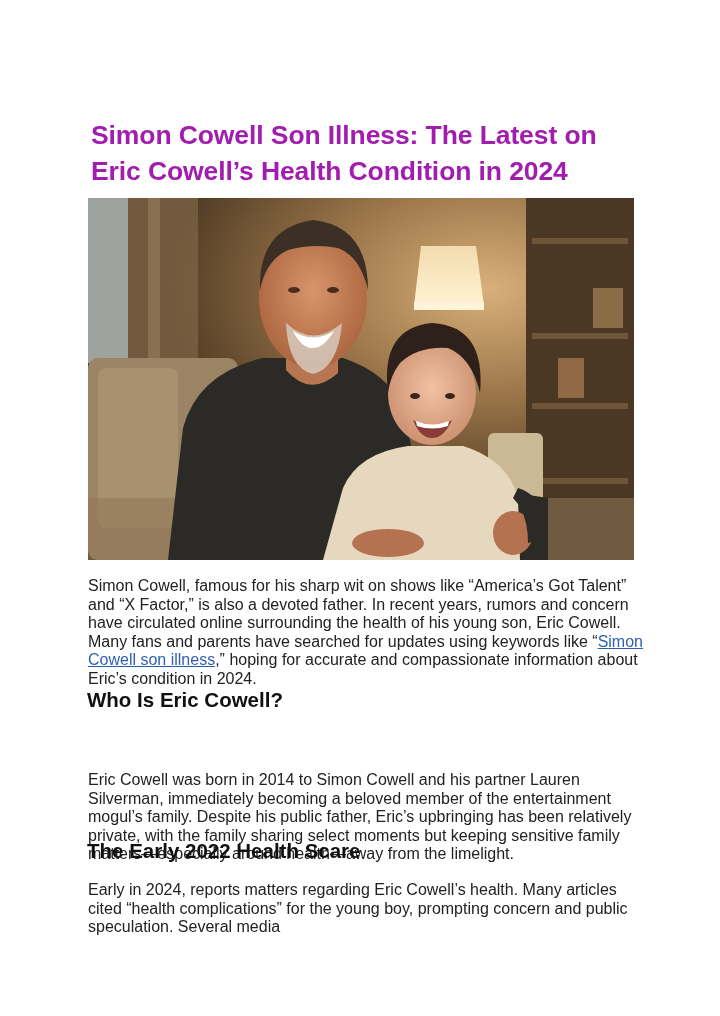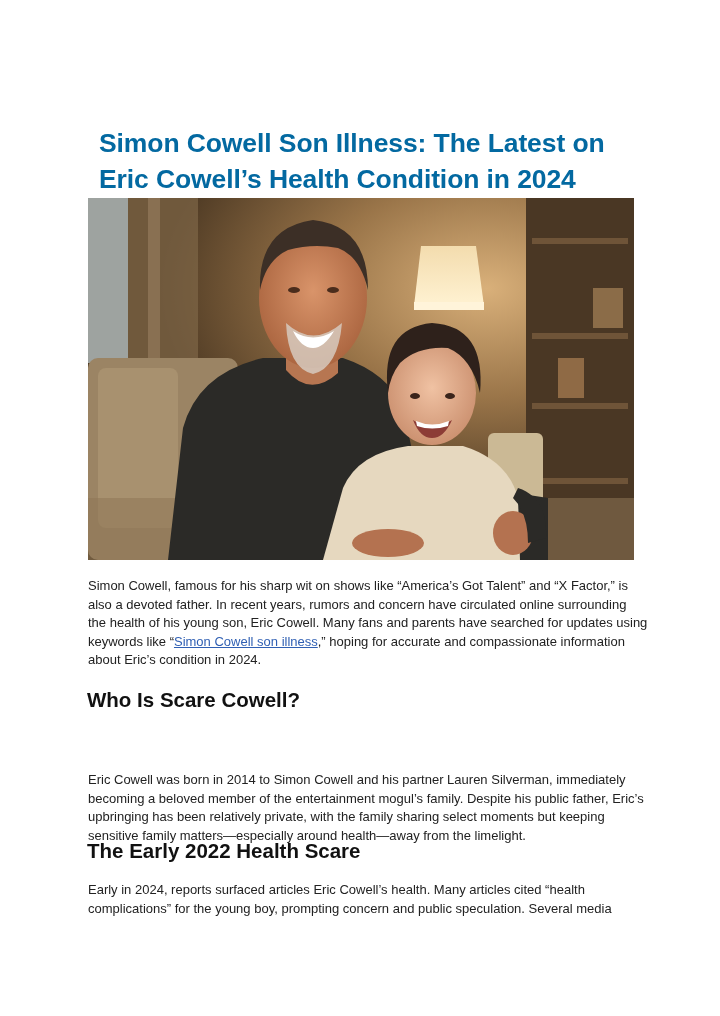--- a/index.html
+++ b/index.html
@@ -1,23 +1,23 @@
 <!DOCTYPE html>
 <html><head>
 <meta charset="utf-8">
 <style>
   html, body { margin: 0; padding: 0; background: #ffffff; }
   body { width: 720px; height: 1016px; position: relative; overflow: hidden;
          font-family: "Liberation Sans", sans-serif; color: #1a1a1a; }
   .page { position: absolute; left: 0; top: 0; width: 720px; height: 1016px; background: #fff; }
-  .title { position: absolute; left: 87px; top: 113px; width: 560px; margin: 12px;
-           font-size: 26.5px; line-height: 36px; font-weight: 700; color: #0369a1; letter-spacing: -0.1px; }
+  .title { position: absolute; left: 87px; top: 113px; width: 560px; margin: 4px;
+           font-size: 26.5px; line-height: 36px; font-weight: 700; color: #a21caf; letter-spacing: -0.1px; }
   .hero { position: absolute; left: 88px; top: 198px; width: 546px; height: 362px; overflow: hidden;
           background: #6b5236; }
-  .p { position: absolute; left: 88px; width: 560px; margin: 0; font-size: 13px; line-height: 18.6px; color: #222; }
+  .p { position: absolute; left: 88px; width: 560px; margin: 0; font-size: 16px; line-height: 18.6px; color: #222; }
   .h2 { position: absolute; left: 87px; margin: 0; font-size: 20.5px; font-weight: 700; color: #111; }
   a.link { color: #2f5fb3; text-decoration: underline; }
 </style>
 </head>
 <body>
 
 <div class="page">
 
   <h1 class="title">Simon Cowell Son Illness: The Latest on Eric Cowell’s Health Condition in 2024</h1>
 
@@ -85,19 +85,19 @@
       <ellipse cx="362" cy="198" rx="5" ry="3" fill="#3a241b"></ellipse>
 
       <ellipse cx="300" cy="345" rx="36" ry="14" fill="#b47250"></ellipse>
       <ellipse cx="425" cy="335" rx="20" ry="22" fill="#b47250"></ellipse>
       <path d="M430 290 Q460 300 458 340 L440 345 Q440 315 425 300 Z" fill="#2b2a27"></path>
     </svg>
   </div>
 
   <p class="p" style="top:577px;"><span>Simon Cowell, famous for his sharp wit on shows like “America’s Got Talent” and “X Factor,” is also a devoted father. In recent years, rumors and concern have circulated online surrounding the health of his young son, Eric Cowell. Many fans and parents have searched for updates using keywords like “</span><a class="link" href="#">Simon Cowell son illness</a><span>,” hoping for accurate and compassionate information about Eric’s condition in 2024.</span></p>
 
-  <h2 class="h2" style="top:688px;">Who Is Scare Cowell?</h2>
+  <h2 class="h2" style="top:688px;">Who Is Eric Cowell?</h2>
   <p class="p" style="top:729px;margin-top:42px;">Eric Cowell was born in 2014 to Simon Cowell and his partner Lauren Silverman, immediately becoming a beloved member of the entertainment mogul’s family. Despite his public father, Eric’s upbringing has been relatively private, with the family sharing select moments but keeping sensitive family matters—especially around health—away from the limelight.</p>
 
   <h2 class="h2" style="top:839px;">The Early 2022 Health Scare</h2>
-  <p class="p" style="top:881px;">Early in 2024, reports surfaced articles Eric Cowell’s health. Many articles cited “health complications” for the young boy, prompting concern and public speculation. Several media</p>
+  <p class="p" style="top:881px;">Early in 2024, reports matters regarding Eric Cowell’s health. Many articles cited “health complications” for the young boy, prompting concern and public speculation. Several media</p>
 
 </div>
 
 </body></html>

